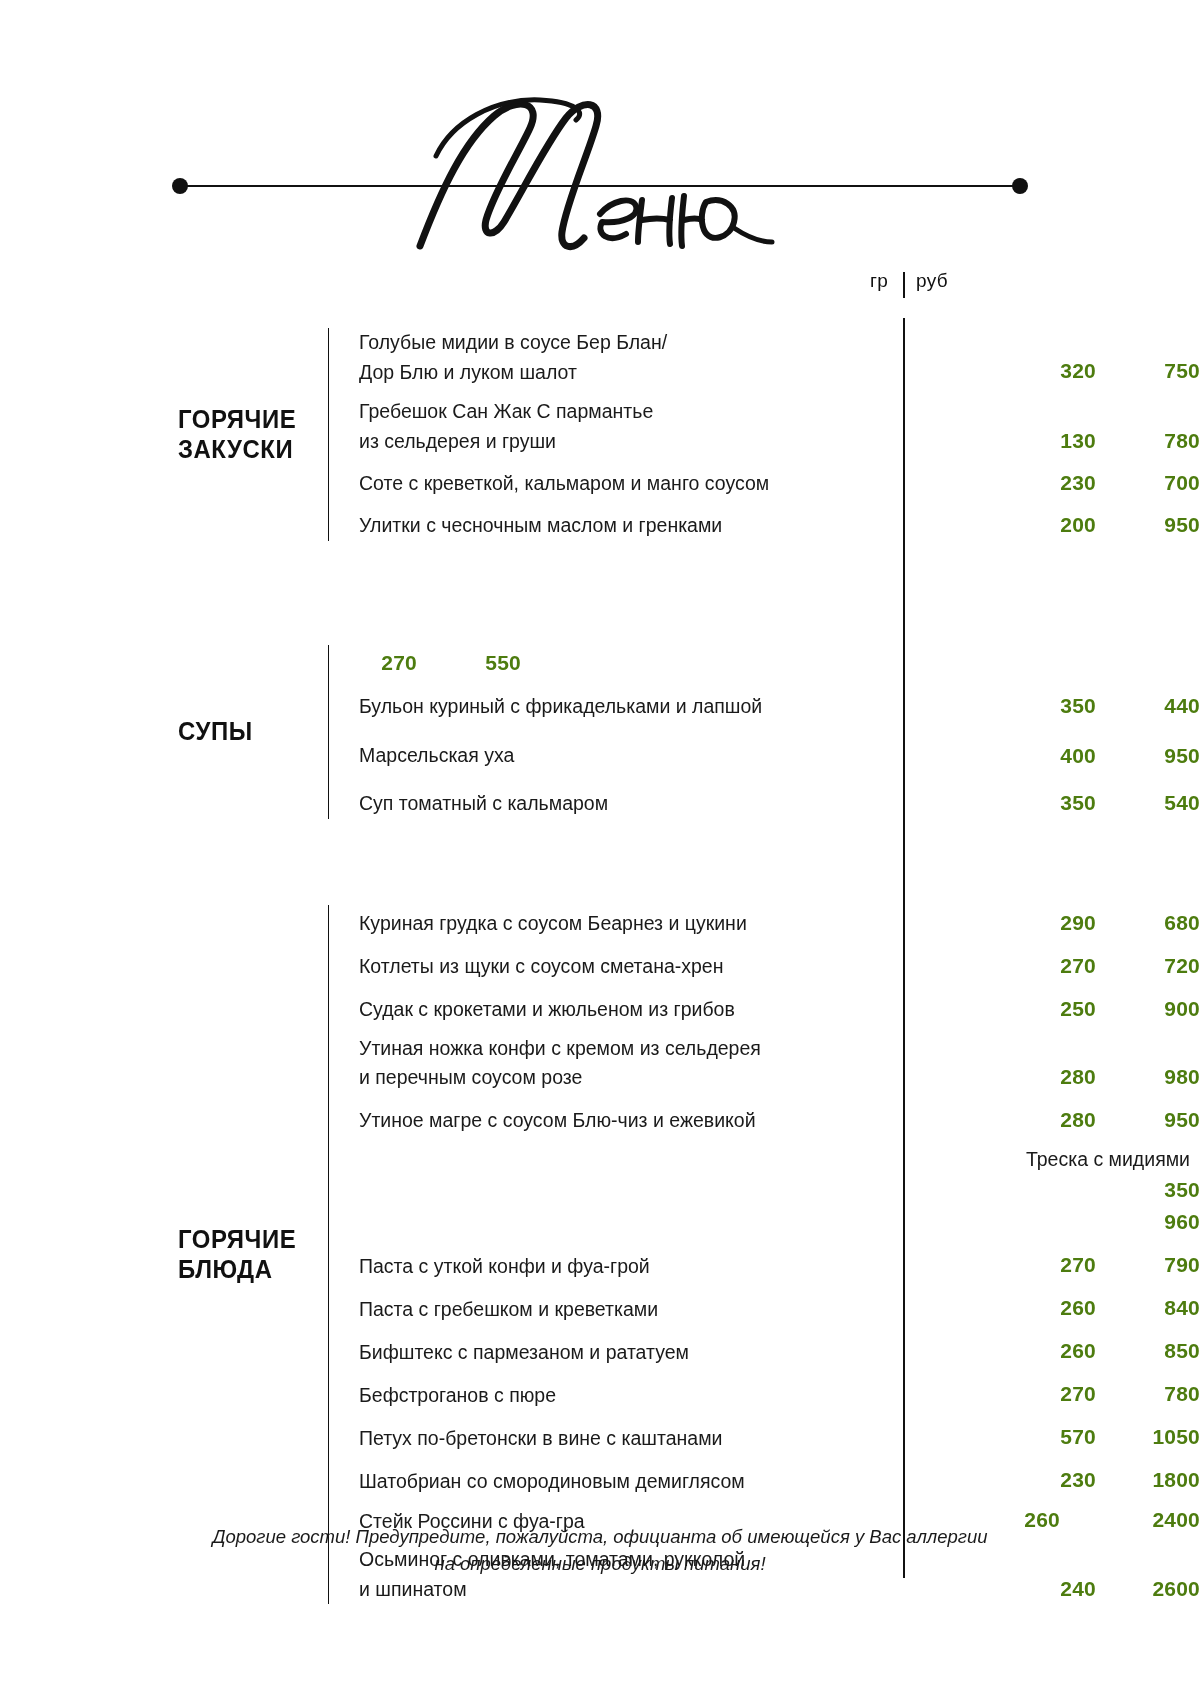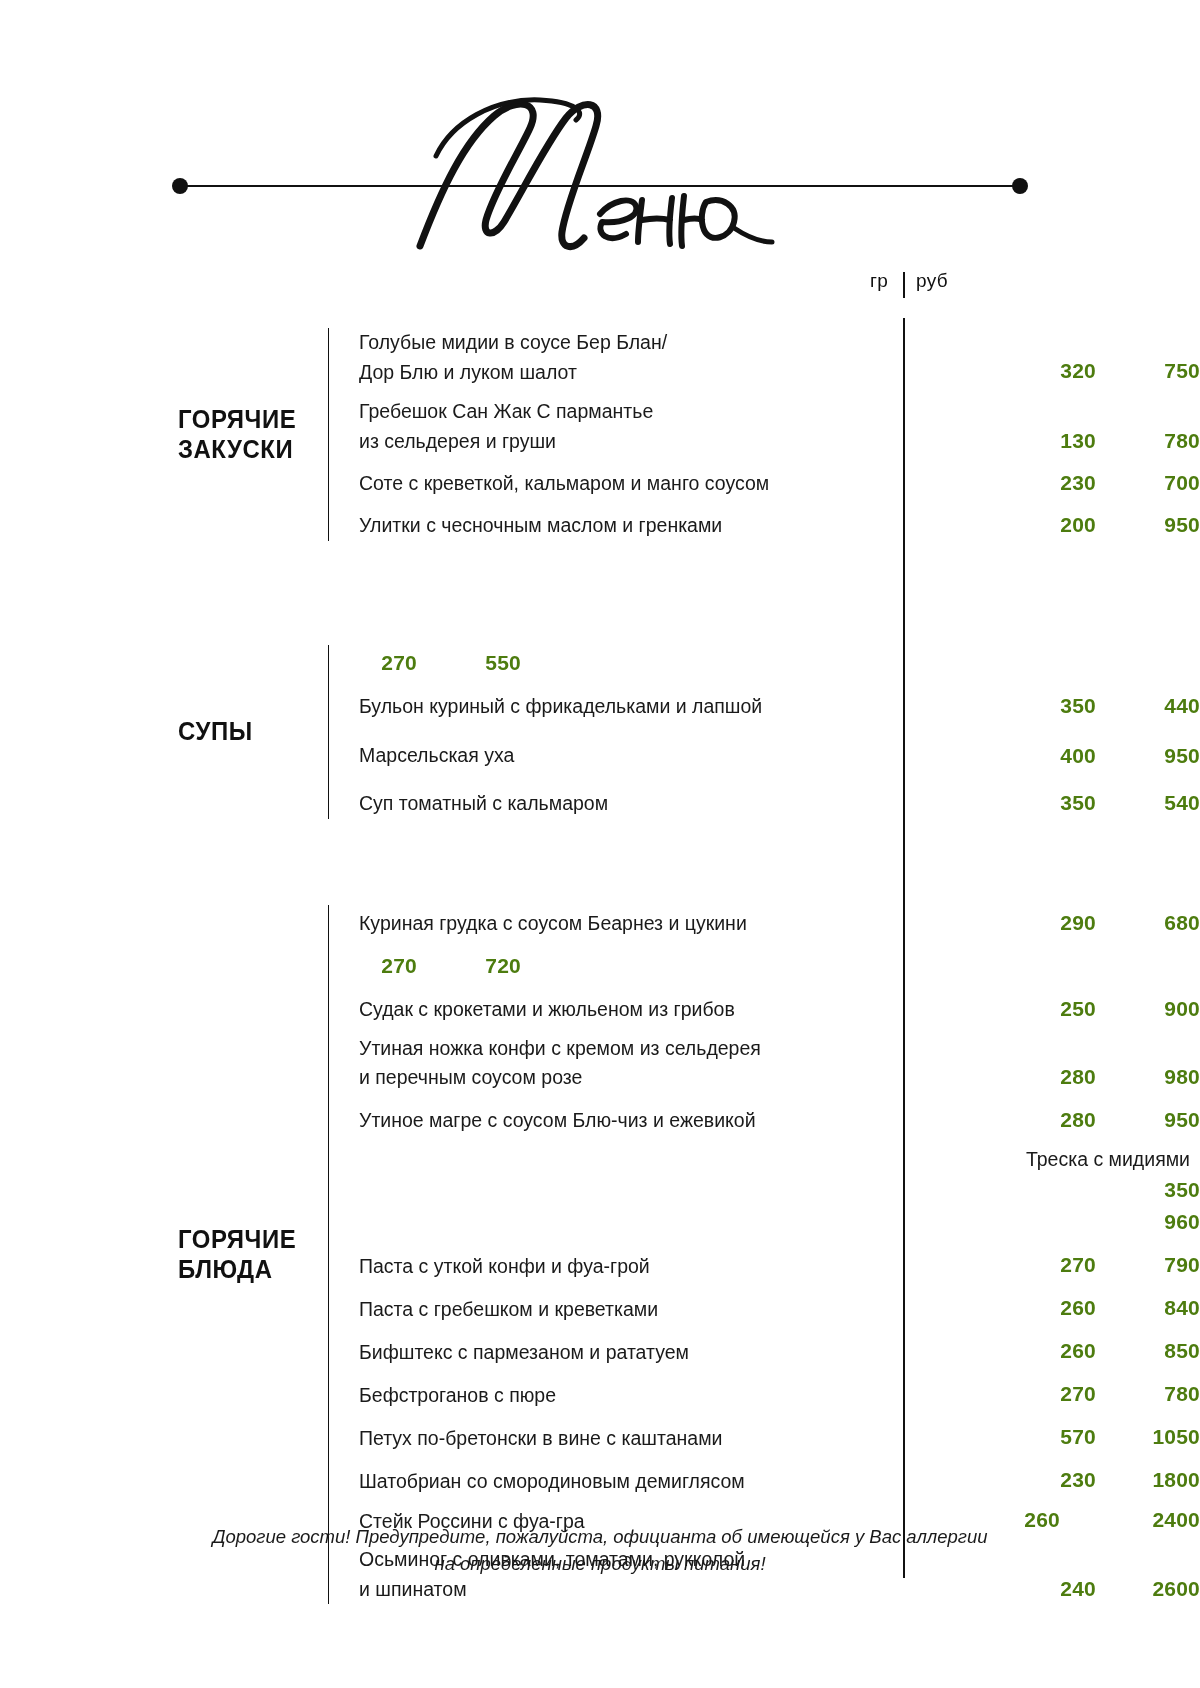--- a/index.html
+++ b/index.html
@@ -278,20 +278,21 @@
         <span>ГОРЯЧИЕ
 БЛЮДА</span>
       </div>
       <div class="section-items">
         <div class="item-row">
           <div class="item-name">Куриная грудка с соусом Беарнез и цукини</div>
           <div class="item-gram">290</div>
           <div class="item-price">680</div>
         </div>
         <div class="item-row" style="margin-top:9px;">
+          <div class="item-name">Котлеты из щуки с соусом сметана-хрен</div>
           <div class="item-gram">270</div>
           <div class="item-price">720</div>
         </div>
         <div class="item-row" style="margin-top:9px;">
           <div class="item-name">Судак с крокетами и жюльеном из грибов</div>
           <div class="item-gram">250</div>
           <div class="item-price">900</div>
         </div>
         <div class="item-row" style="margin-top:9px;">
           <div class="item-name">Утиная ножка конфи с кремом из сельдерея

